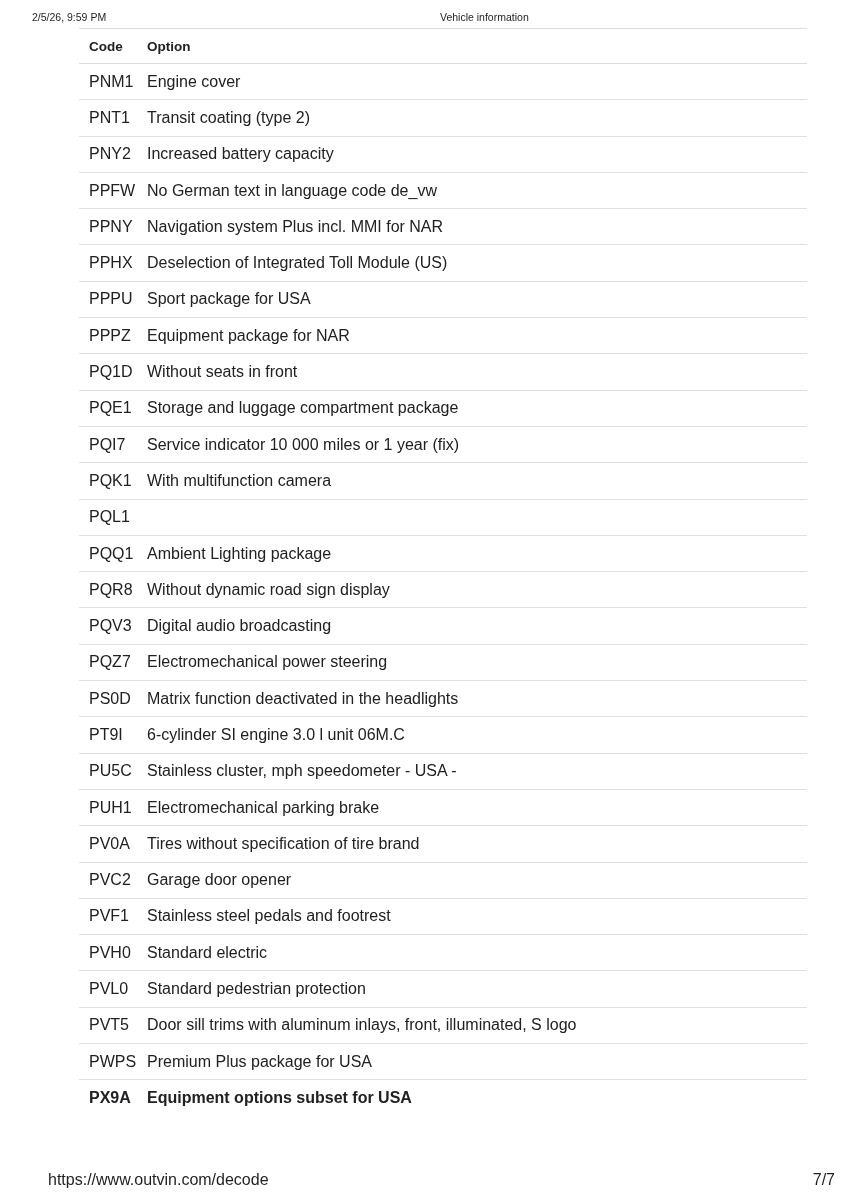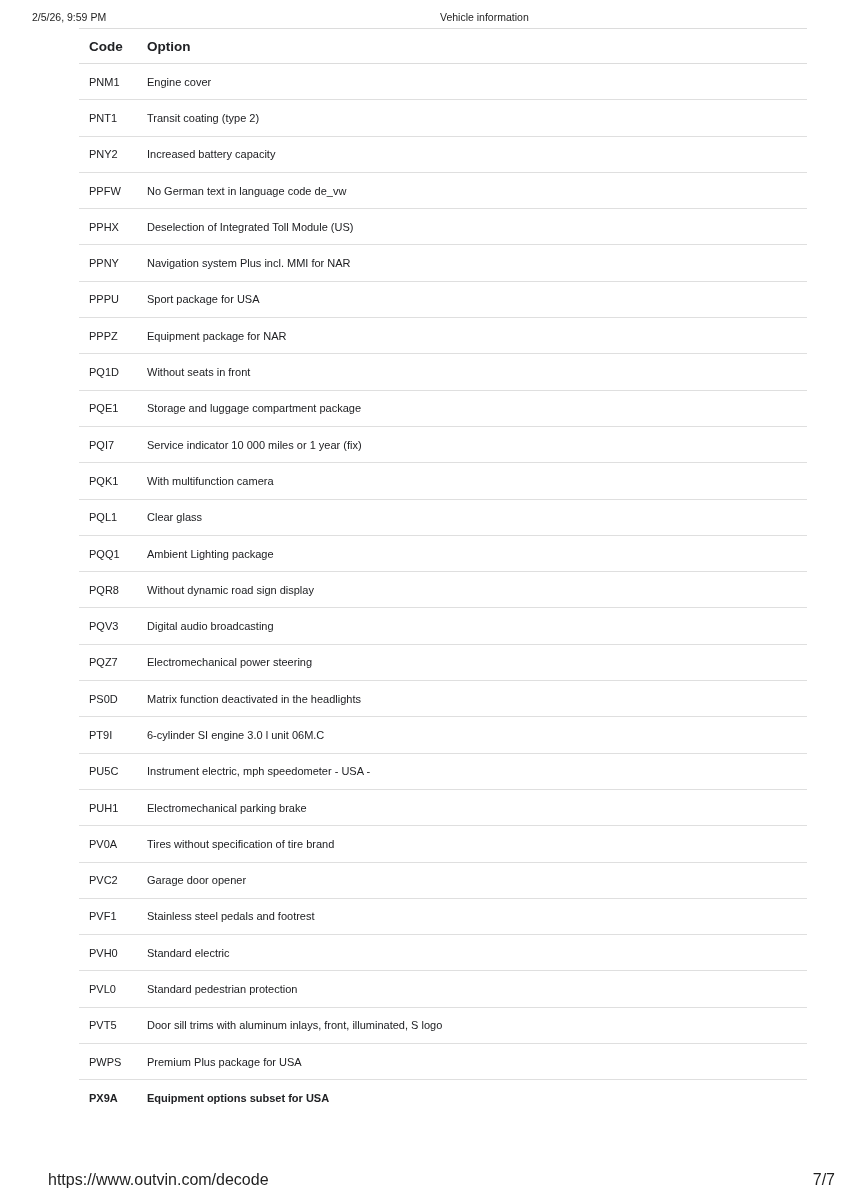--- a/index.html
+++ b/index.html
@@ -78,21 +78,21 @@
     border-bottom: 1.5px solid #dcdcdc;
     font-weight: bold;
     font-size: 13.5px;
   }
   .row {
     display: flex;
     align-items: center;
     height: 36.3px;
     box-sizing: border-box;
     border-bottom: 1.5px solid #dfdfdf;
-    font-size: 11px;
+    font-size: 16px;
   }
   .row:last-child {
     border-bottom: none;
     font-weight: bold;
   }
   .cell { white-space: nowrap; }
   .cell.code {
     width: 58px;
     flex: 0 0 58px;
     padding-left: 10px;
@@ -127,28 +127,28 @@
         </div>
         <div class="row">
           <div class="cell code">PNY2</div>
           <div class="cell option">Increased battery capacity</div>
         </div>
         <div class="row">
           <div class="cell code">PPFW</div>
           <div class="cell option">No German text in language code de_vw</div>
         </div>
         <div class="row">
+          <div class="cell code">PPNY</div>
+          <div class="cell option">Navigation system Plus incl. MMI for NAR</div>
+        </div>
+        <div class="row">
           <div class="cell code">PPHX</div>
           <div class="cell option">Deselection of Integrated Toll Module (US)</div>
         </div>
         <div class="row">
-          <div class="cell code">PPNY</div>
-          <div class="cell option">Navigation system Plus incl. MMI for NAR</div>
-        </div>
-        <div class="row">
           <div class="cell code">PPPU</div>
           <div class="cell option">Sport package for USA</div>
         </div>
         <div class="row">
           <div class="cell code">PPPZ</div>
           <div class="cell option">Equipment package for NAR</div>
         </div>
         <div class="row">
           <div class="cell code">PQ1D</div>
           <div class="cell option">Without seats in front</div>
@@ -160,21 +160,20 @@
         <div class="row">
           <div class="cell code">PQI7</div>
           <div class="cell option">Service indicator 10 000 miles or 1 year (fix)</div>
         </div>
         <div class="row">
           <div class="cell code">PQK1</div>
           <div class="cell option">With multifunction camera</div>
         </div>
         <div class="row">
           <div class="cell code">PQL1</div>
-          <div class="cell option">Clear glass</div>
         </div>
         <div class="row">
           <div class="cell code">PQQ1</div>
           <div class="cell option">Ambient Lighting package</div>
         </div>
         <div class="row">
           <div class="cell code">PQR8</div>
           <div class="cell option">Without dynamic road sign display</div>
         </div>
         <div class="row">
@@ -188,21 +187,21 @@
         <div class="row">
           <div class="cell code">PS0D</div>
           <div class="cell option">Matrix function deactivated in the headlights</div>
         </div>
         <div class="row">
           <div class="cell code">PT9I</div>
           <div class="cell option">6-cylinder SI engine 3.0 l unit 06M.C</div>
         </div>
         <div class="row">
           <div class="cell code">PU5C</div>
-          <div class="cell option">Instrument electric, mph speedometer - USA -</div>
+          <div class="cell option">Stainless cluster, mph speedometer - USA -</div>
         </div>
         <div class="row">
           <div class="cell code">PUH1</div>
           <div class="cell option">Electromechanical parking brake</div>
         </div>
         <div class="row">
           <div class="cell code">PV0A</div>
           <div class="cell option">Tires without specification of tire brand</div>
         </div>
         <div class="row">

